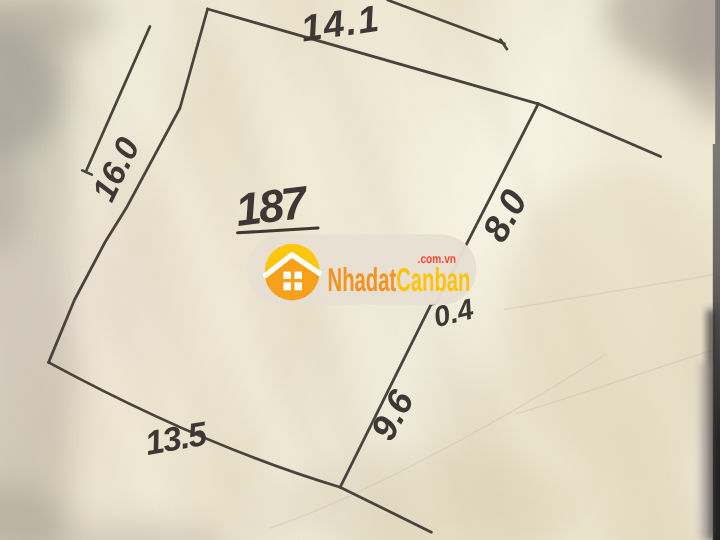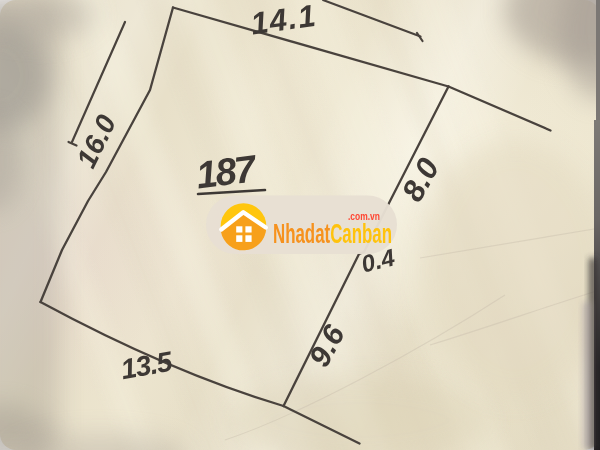--- a/index.html
+++ b/index.html
@@ -4,21 +4,20 @@
 <style>
   html,body{margin:0;padding:0;}
   body{width:600px;height:450px;overflow:hidden;font-family:"Liberation Sans",sans-serif;}
   .page{position:relative;width:600px;height:450px;
     background:
       linear-gradient(115deg, rgba(255,255,255,0) 0%, rgba(255,255,250,.25) 18%, rgba(255,255,255,0) 26%, rgba(246,240,220,.3) 38%, rgba(255,255,255,0) 47%, rgba(255,255,252,.3) 60%, rgba(255,255,255,0) 70%, rgba(244,238,216,.3) 82%, rgba(255,255,255,0) 92%),
       radial-gradient(ellipse 340px 260px at 430px 150px, rgba(248,243,224,.8) 0%, rgba(248,243,224,0) 70%),
       radial-gradient(ellipse 300px 200px at 60px 260px, rgba(233,217,208,.6) 0%, rgba(233,217,208,0) 70%),
       radial-gradient(ellipse 420px 180px at 470px 430px, rgba(222,213,186,.55) 0%, rgba(222,213,186,0) 75%),
       #E8E0C9;
-    border-radius: 16px;
   }
   svg{position:absolute;left:0;top:0;}
 </style>
 </head>
 <body>
 <div class="page">
 <svg width="600" height="450" viewBox="0 0 600 450">
   <defs>
     <filter id="b12" x="-60%" y="-60%" width="220%" height="220%">
           <feGaussianBlur stdDeviation="12"></feGaussianBlur>

